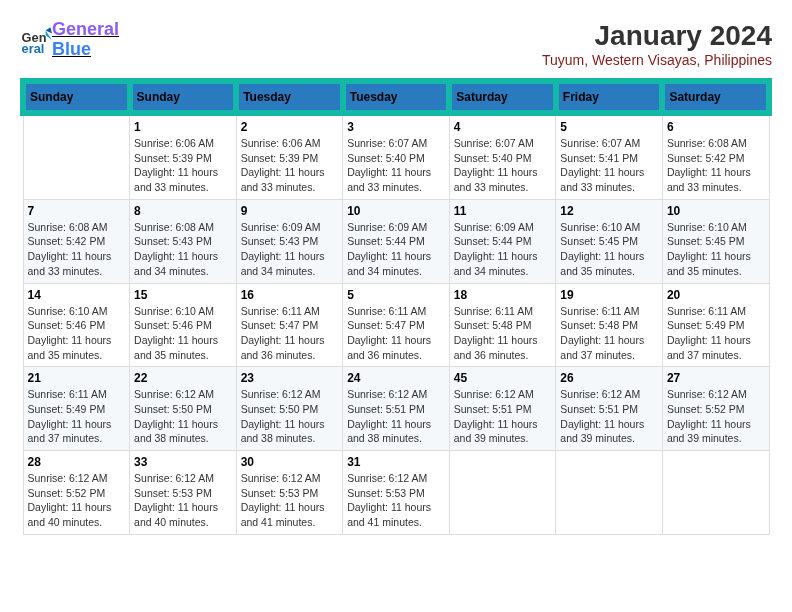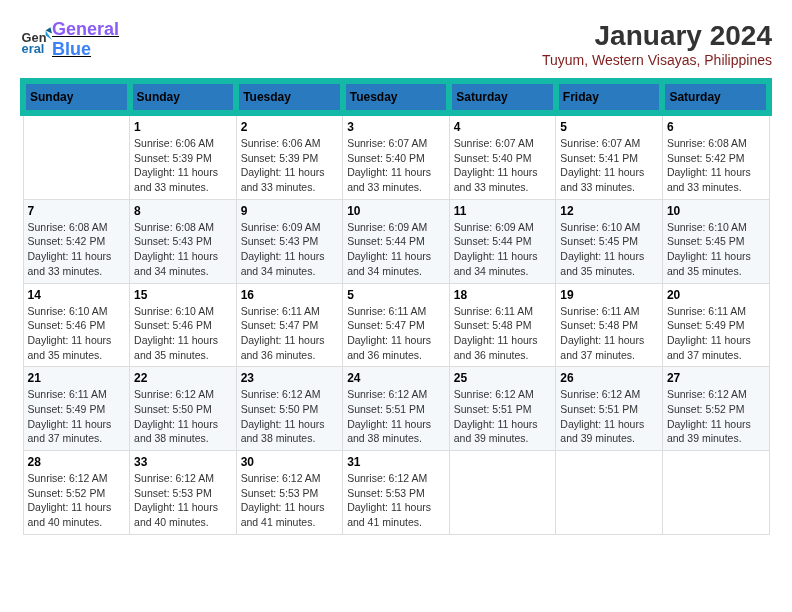--- a/index.html
+++ b/index.html
@@ -227,21 +227,21 @@
         </td>
         <td>
           <span class="day-num">23</span>
           <div class="day-info">Sunrise: 6:12 AM<br>Sunset: 5:50 PM<br>Daylight: 11 hours and 38 minutes.</div>
         </td>
         <td>
           <span class="day-num">24</span>
           <div class="day-info">Sunrise: 6:12 AM<br>Sunset: 5:51 PM<br>Daylight: 11 hours and 38 minutes.</div>
         </td>
         <td>
-          <span class="day-num">25</span>
+          <span class="day-num">45</span>
           <div class="day-info">Sunrise: 6:12 AM<br>Sunset: 5:51 PM<br>Daylight: 11 hours and 39 minutes.</div>
         </td>
         <td>
           <span class="day-num">26</span>
           <div class="day-info">Sunrise: 6:12 AM<br>Sunset: 5:51 PM<br>Daylight: 11 hours and 39 minutes.</div>
         </td>
         <td>
           <span class="day-num">27</span>
           <div class="day-info">Sunrise: 6:12 AM<br>Sunset: 5:52 PM<br>Daylight: 11 hours and 39 minutes.</div>
         </td>

